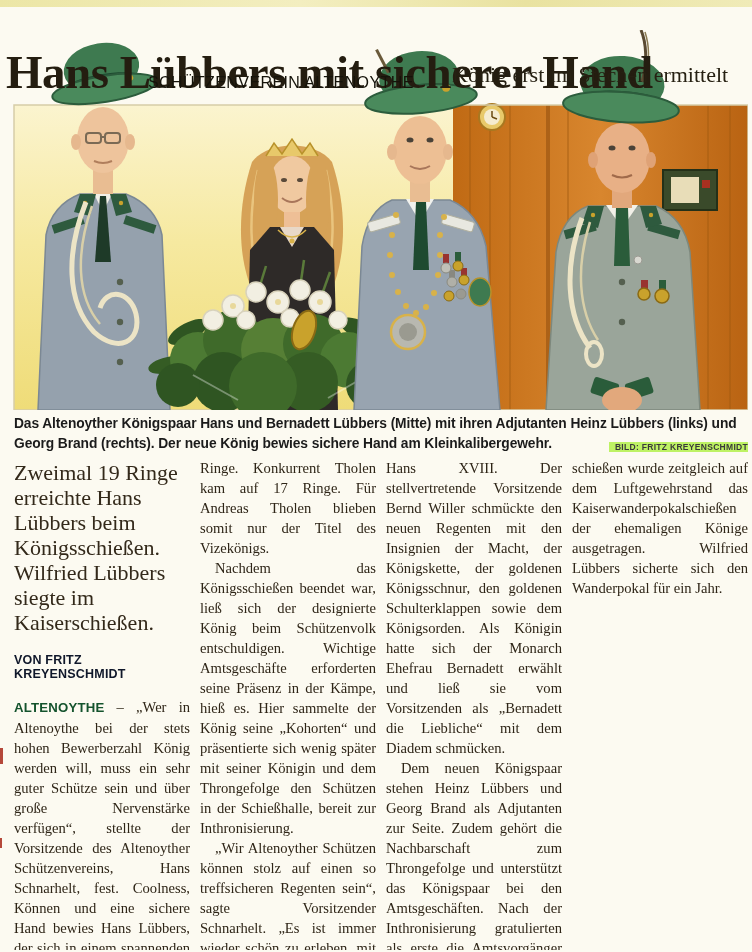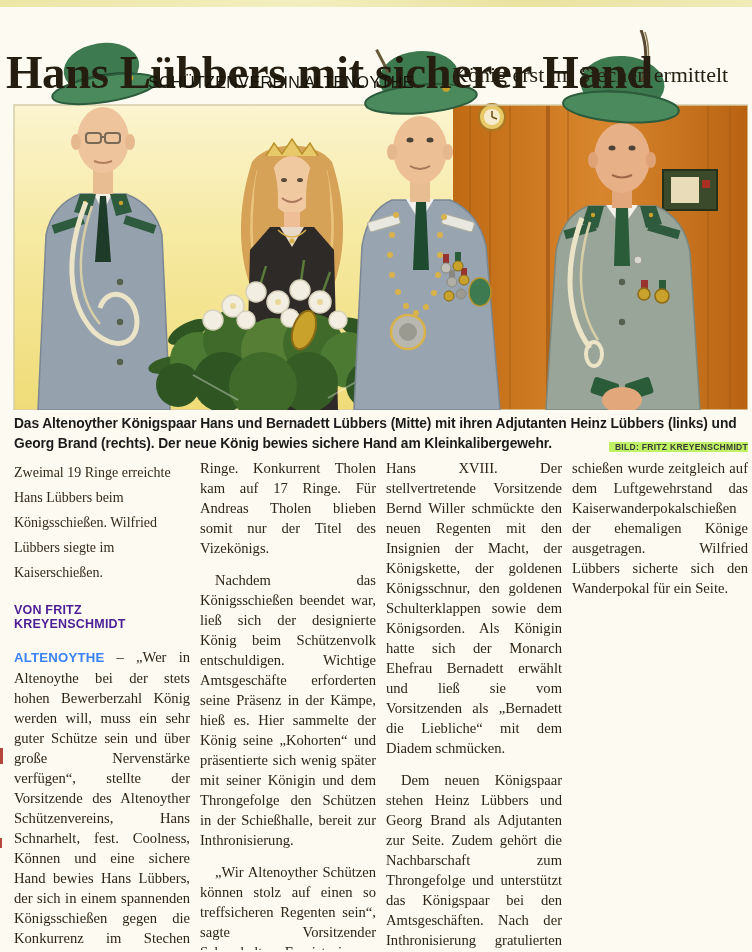--- a/index.html
+++ b/index.html
@@ -20,28 +20,28 @@
   .photo-svg{position:absolute;left:8px;top:30px;z-index:2;}
   .caption-wrap{position:absolute;left:14px;top:414px;width:734px;z-index:4;
                 font-family:"Liberation Sans",sans-serif;}
   .caption{font-size:13.8px;line-height:18.5px;font-weight:bold;color:#1b1b1b;
            letter-spacing:-0.1px;}
   .credit{position:absolute;right:0;bottom:1px;font-size:8.5px;font-weight:bold;
           color:#3a3a3a;letter-spacing:.3px;background:#bef264;padding-left:6px;}
   .article{position:absolute;left:14px;top:458px;width:734px;height:492px;
            display:flex;gap:10px;overflow:hidden;z-index:4;}
   .col{width:176px;flex:0 0 176px;overflow:hidden;}
-  .lead{font-size:14px;line-height:25px;color:#33291a;margin:2px 0 18px 0;}
+  .lead{font-size:22px;line-height:25px;color:#33291a;margin:2px 0 18px 0;}
   .byline{font-family:"Liberation Sans",sans-serif;font-weight:bold;
-          font-size:12.5px;letter-spacing:.2px;color:#4c1d95;margin:0 0 16px 0;}
+          font-size:12.5px;letter-spacing:.2px;color:#0f172a;margin:0 0 16px 0;}
   .bp{margin:0;font-size:14.6px;line-height:20px;text-align:justify;
       color:#2e2517;hyphens:auto;-webkit-hyphens:auto;}
-  .bp.ind{text-indent:15px;margin-top:12px;}
+  .bp.ind{text-indent:15px;}
   .dateline{font-family:"Liberation Sans",sans-serif;font-weight:bold;
-            font-size:13.2px;letter-spacing:.2px;color:#3b82f6;}
+            font-size:13.2px;letter-spacing:.2px;color:#14532d;}
   .scan-mark{position:absolute;z-index:6;background:#b5483a;}
 </style>
 </head>
 <body>
 <div id="page">
 
 <div class="top-strip"></div>
 
 <h1 class="headline">Hans Lübbers mit sicherer Hand</h1>
 <div class="kicker">SCHÜTZENVEREIN ALTENOYTHE</div>
@@ -288,21 +288,21 @@
         </div>
       </div>
   <div class="col">
         <div>
           <p class="bp">Hans XVIII. Der stellvertretende Vorsitzende Bernd Willer schmückte den neuen Regenten mit den Insignien der Macht, der Königskette, der goldenen Königsschnur, den goldenen Schulterklappen sowie dem Königsorden. Als Königin hatte sich der Monarch Ehefrau Bernadett erwählt und ließ sie vom Vorsitzenden als „Bernadett die Liebliche“ mit dem Diadem schmücken.</p>
           <p class="bp ind">Dem neuen Königspaar stehen Heinz Lübbers und Georg Brand als Adjutanten zur Seite. Zudem gehört die Nachbarschaft zum Throngefolge und unterstützt das Königspaar bei den Amtsgeschäften. Nach der Inthronisierung gratulierten als erste die Amtsvorgänger Martin und Maria Schumacher mit einem Blumenstrauß. „Ich freue mich, es geschafft zu haben“, so der neue König, der alle zum Thronbesuch auf dem Schützenfest einlud. „Mein Dank gilt meiner Frau und der gesamten Nachbarschaft, die spontan zu mir gestanden haben.“</p>
         </div>
       </div>
   <div class="col">
         <div>
-          <p class="bp">schießen wurde zeitgleich auf dem Luftgewehrstand das Kaiserwanderpokalschießen der ehemaligen Könige ausgetragen. Wilfried Lübbers sicherte sich den Wanderpokal für ein Seite.</p>
+          <p class="bp">schießen wurde zeitgleich auf dem Luftgewehrstand das Kaiserwanderpokalschießen der ehemaligen Könige ausgetragen. Wilfried Lübbers sicherte sich den Wanderpokal für ein Jahr.</p>
         </div>
       </div>
 </div>
 
 <div class="scan-mark" style="left:0;top:748px;width:3px;height:16px;"></div>
 <div class="scan-mark" style="left:0;top:838px;width:2px;height:10px;"></div>
 
 </div>
 
 </body></html>

